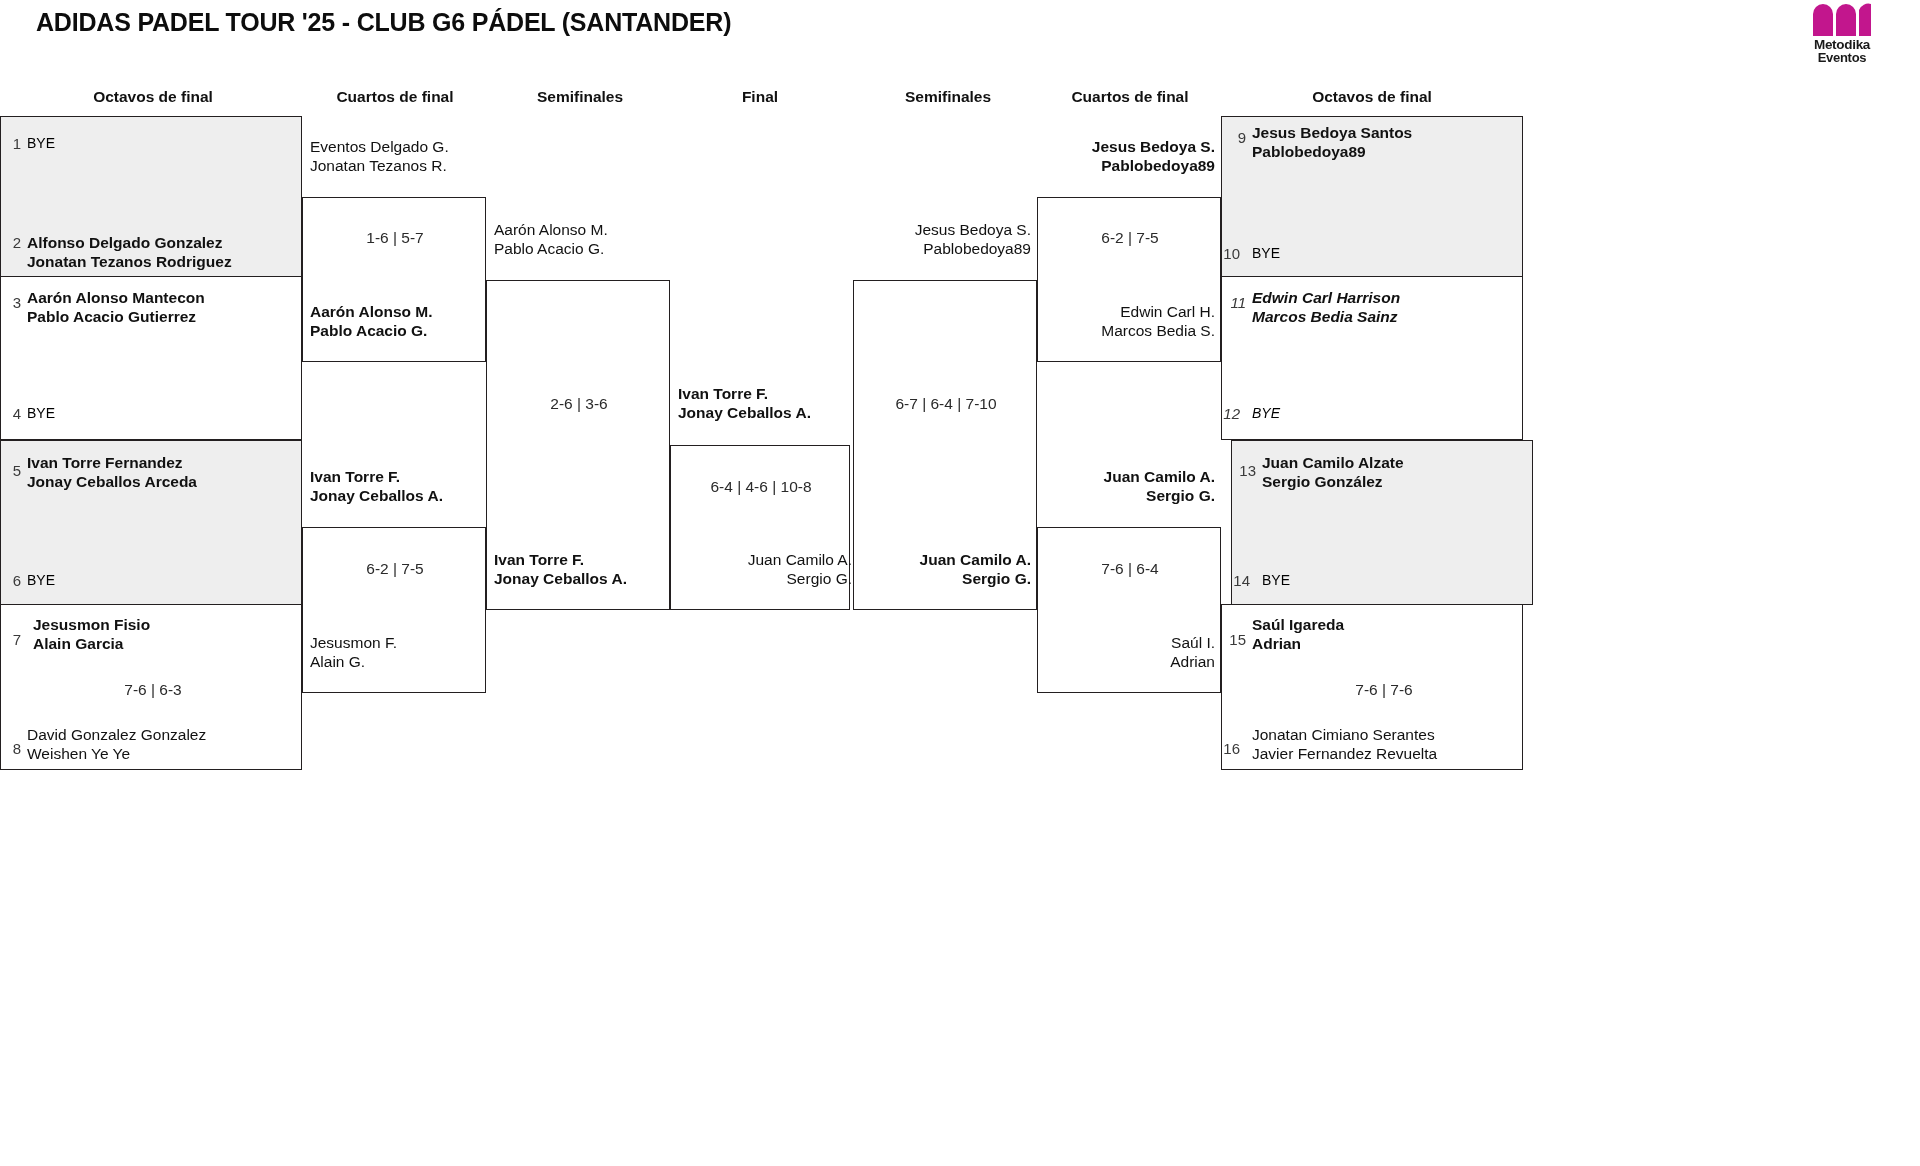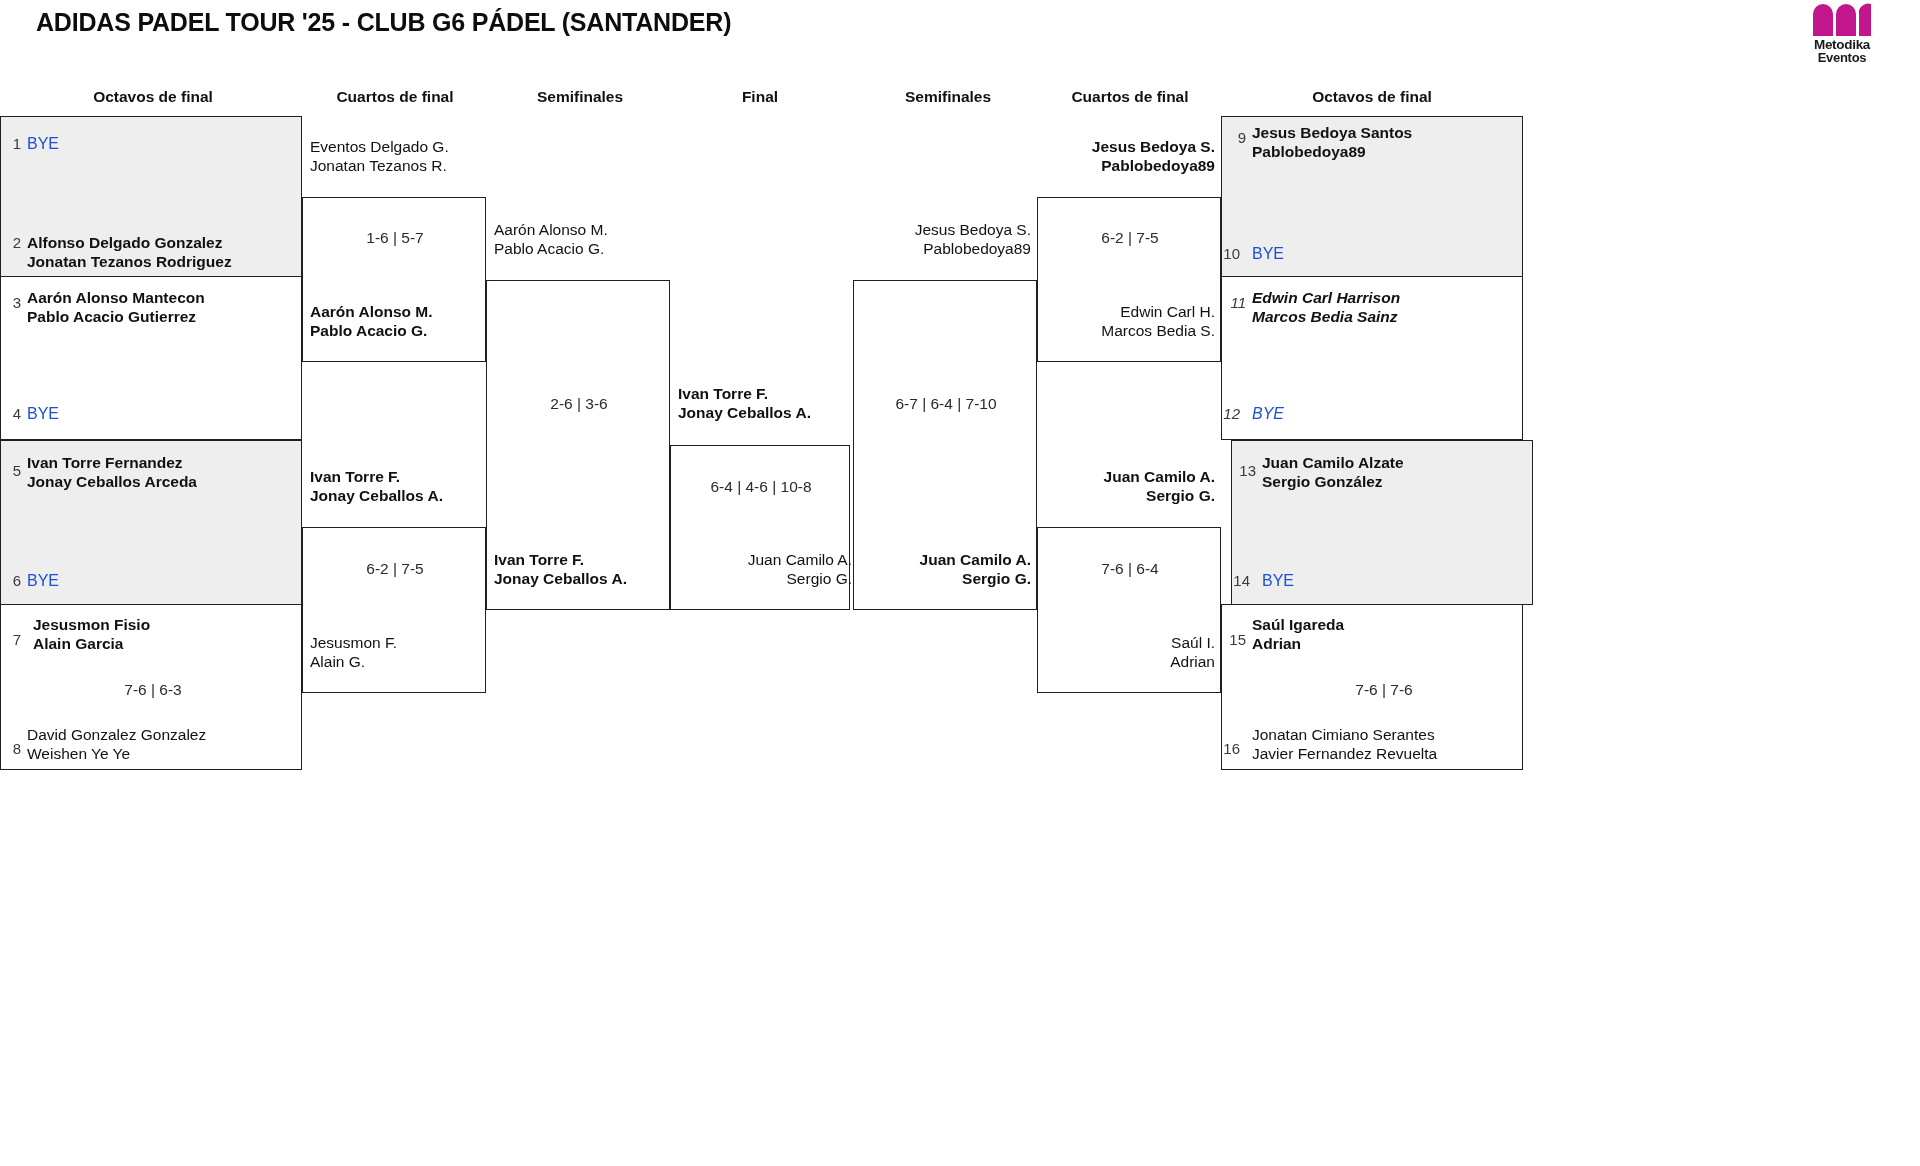--- a/index.html
+++ b/index.html
@@ -40,21 +40,21 @@
   .names{
     position:absolute;font-size:15.5px;line-height:19px;color:#111;
     white-space:nowrap;
   }
   .names.bold{font-weight:bold;}
   .names.right{text-align:right;}
   .score{
     position:absolute;font-size:15.5px;color:#2a2a2a;white-space:nowrap;
     text-align:center;
   }
-  .bye{position:absolute;font-size:16px;color:#1d4ed8;}
+  .bye{position:absolute;font-size:14px;color:#000000;}
 </style>
 </head>
 <body>
 
 <div class="abs" id="title-block">
   <div id="title-line1">ADIDAS PADEL TOUR '25 - CLUB G6 PÁDEL (SANTANDER)</div>
 </div>
 
 <div class="abs" id="logo-block">
   <svg class="logo-mark" width="62" height="36" viewBox="0 0 62 36">

